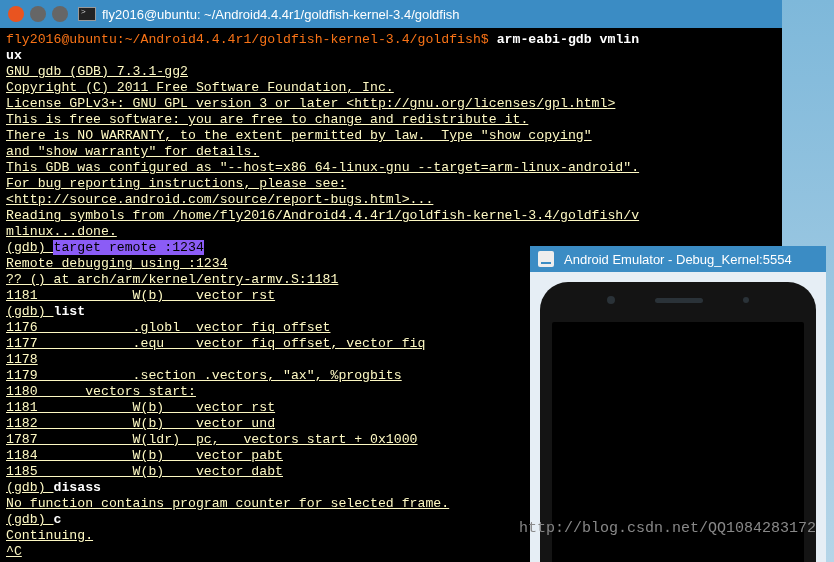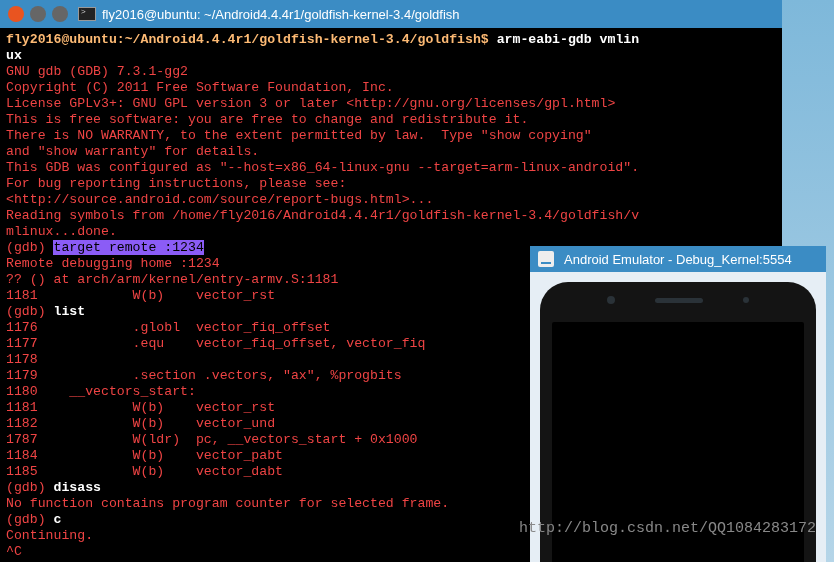--- a/index.html
+++ b/index.html
@@ -53,23 +53,23 @@
       background: #000;
       height: calc(100% - 26px);
       padding: 4px 6px;
       font-size: 13.2px;
       line-height: 16px;
       color: #3f3;
       white-space: pre;
       font-family: 'Courier New', monospace;
       overflow: hidden;
     }
-    .prompt { color: #fdba74; font-weight: bold; }
+    .prompt { color: #f97316; }
     .cmd { color: #fff; font-weight: bold; }
-    .out { color: #ef4444; }
+    .out { color: #fef9c3; text-decoration: underline; }
     .hl {
       background: #8b5cf6;
       color: #000;
     }
     .emulator {
       position: absolute;
       right: 8px; top: 246px;
       width: 296px; height: 316px;
       background: #e6eef5;
     }
@@ -159,21 +159,21 @@
 <span class="out">License GPLv3+: GNU GPL version 3 or later &lt;http://gnu.org/licenses/gpl.html&gt;</span>
 <span class="out">This is free software: you are free to change and redistribute it.</span>
 <span class="out">There is NO WARRANTY, to the extent permitted by law.  Type "show copying"</span>
 <span class="out">and "show warranty" for details.</span>
 <span class="out">This GDB was configured as "--host=x86_64-linux-gnu --target=arm-linux-android".</span>
 <span class="out">For bug reporting instructions, please see:</span>
 <span class="out">&lt;http://source.android.com/source/report-bugs.html&gt;...</span>
 <span class="out">Reading symbols from /home/fly2016/Android4.4.4r1/goldfish-kernel-3.4/goldfish/v</span>
 <span class="out">mlinux...done.</span>
 <span class="out">(gdb) </span><span class="hl">target remote :1234</span>
-<span class="out">Remote debugging home :1234</span>
+<span class="out">Remote debugging using :1234</span>
 <span class="out">?? () at arch/arm/kernel/entry-armv.S:1181</span>
 <span class="out">1181            W(b)    vector_rst</span>
 <span class="out">(gdb) </span><span class="cmd">list</span>
 <span class="out">1176            .globl  vector_fiq_offset</span>
 <span class="out">1177            .equ    vector_fiq_offset, vector_fiq</span>
 <span class="out">1178</span>
 <span class="out">1179            .section .vectors, "ax", %progbits</span>
 <span class="out">1180    __vectors_start:</span>
 <span class="out">1181            W(b)    vector_rst</span>
 <span class="out">1182            W(b)    vector_und</span>

